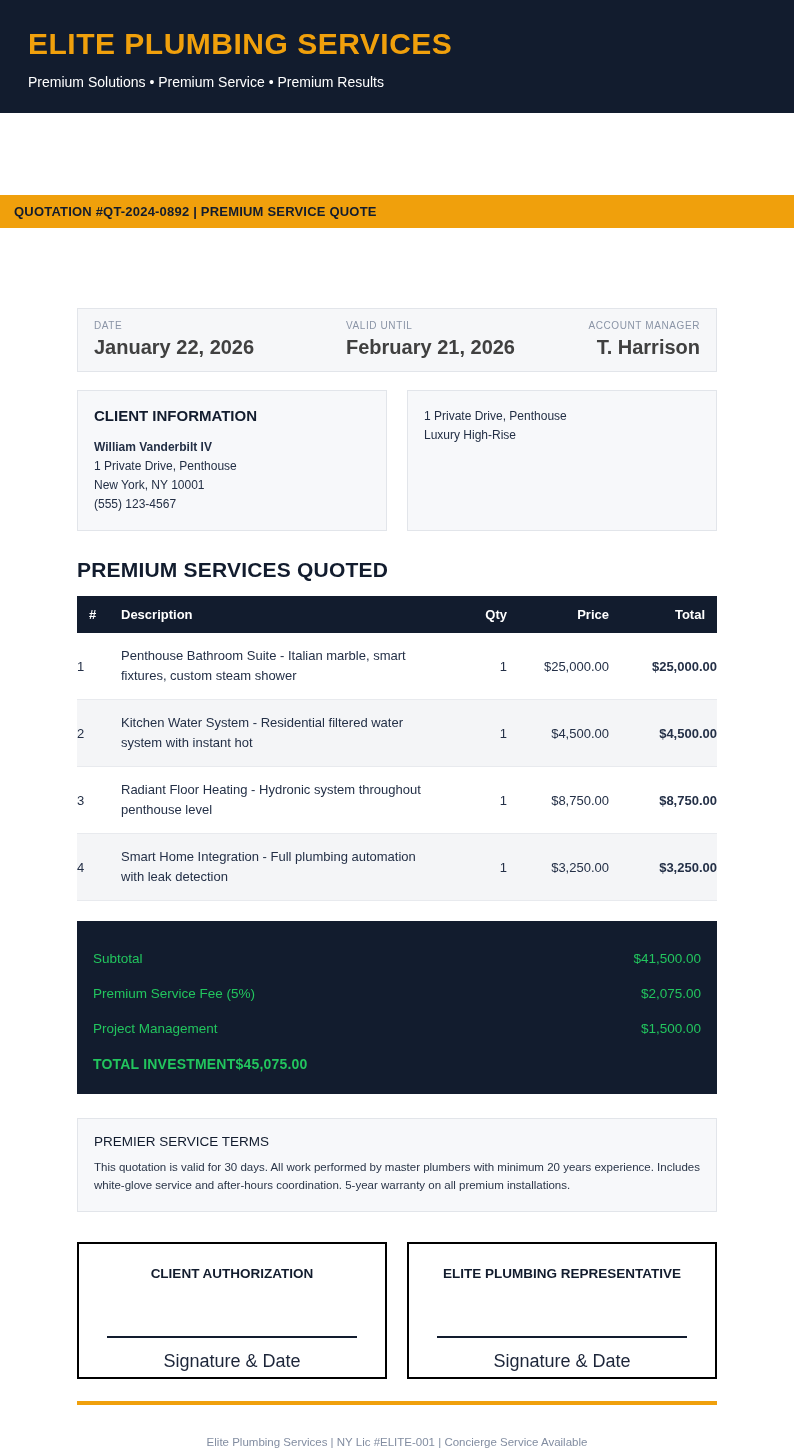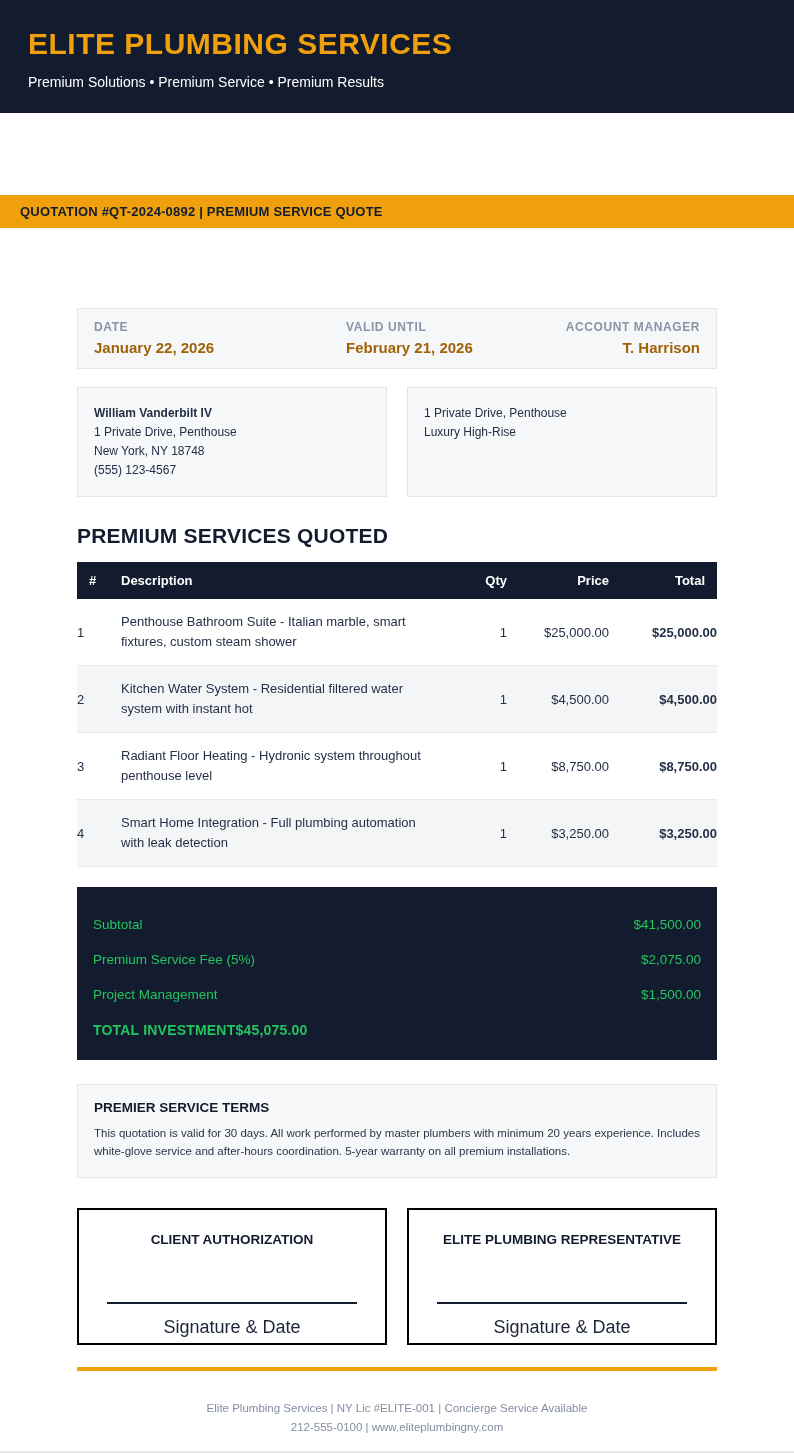--- a/index.html
+++ b/index.html
@@ -32,21 +32,21 @@
     line-height: 18px;
   }
 
   .header-gap { height: 82px; }
 
   
   .quote-banner {
     background: #f0a00c;
     height: 33px;
     line-height: 33px;
-    padding-left: 20px;
+    padding-left: 14px;
     color: #121c2e;
     font-size: 13px;
     font-weight: bold;
     letter-spacing: 0.2px;
   }
 
   
   .container {
     width: 640px;
     margin: 0 auto;
@@ -55,30 +55,29 @@
   
   .meta-card {
     margin-top: 80px;
     background: #f6f7f9;
     border: 1px solid #e2e5ea;
     padding: 11px 16px 12px 16px;
     display: grid;
     grid-template-columns: 252px 1fr auto;
   }
   .meta-label {
-    font-size: 12px;
+    font-size: 10px;
     color: #8a94a6;
     letter-spacing: 0.6px;
     text-transform: uppercase;
-    font-weight: bold;
   }
   .meta-value {
-    font-size: 15px;
-    font-weight: bold;
-    color: #a16207;
+    font-size: 20px;
+    font-weight: bold;
+    color: #404040;
     margin-top: 5px;
   }
   .meta-col.right { text-align: right; }
 
   
   .info-row {
     display: flex;
     gap: 20px;
     margin-top: 18px;
   }
@@ -162,21 +161,21 @@
 
   
   .terms-card {
     margin-top: 24px;
     background: #f7f8fa;
     border: 1px solid #e2e5ea;
     padding: 15px 16px 17px 16px;
   }
   .terms-title {
     font-size: 13.5px;
-    font-weight: bold;
+    font-weight: normal;
     color: #121c2e;
     margin-bottom: 9px;
   }
   .terms-body {
     font-size: 11.5px;
     line-height: 18px;
     color: #2a3548;
   }
 
   
@@ -256,23 +255,24 @@
       <div class="meta-value">February 21, 2026</div>
     </div>
     <div class="meta-col right">
       <div class="meta-label">ACCOUNT MANAGER</div>
       <div class="meta-value">T. Harrison</div>
     </div>
   </div>
 
   <div class="info-row">
     <div class="info-card">
+      <div class="info-card-title">CLIENT INFORMATION</div>
       <div class="info-line bold">William Vanderbilt IV</div>
       <div class="info-line">1 Private Drive, Penthouse</div>
-      <div class="info-line">New York, NY 18748</div>
+      <div class="info-line">New York, NY 10001</div>
       <div class="info-line">(555) 123-4567</div>
     </div>
     <div class="info-card">
       <div class="info-line">1 Private Drive, Penthouse</div>
       <div class="info-line">Luxury High-Rise</div>
     </div>
   </div>
 
   <div class="section-title">PREMIUM SERVICES QUOTED</div>
 

